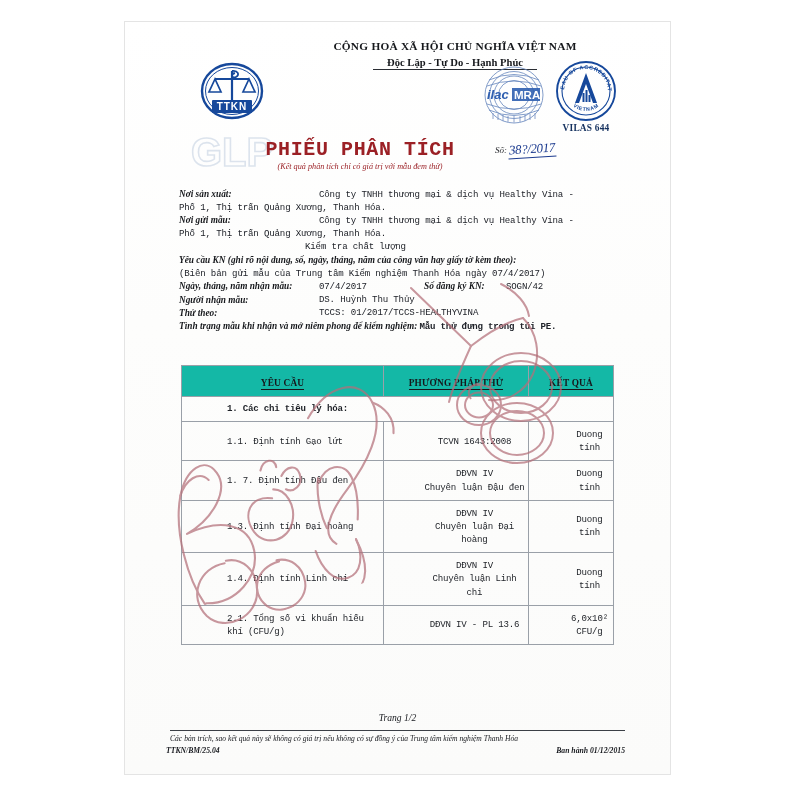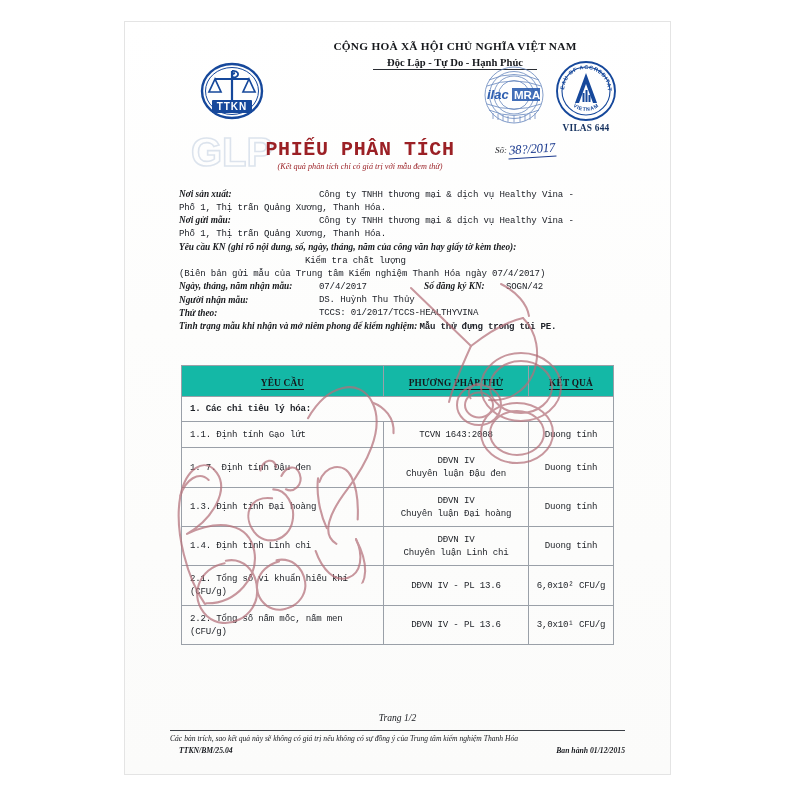--- a/index.html
+++ b/index.html
@@ -124,41 +124,41 @@
     font-size:9.3px;font-weight:bold;color:#16181c;
     border-bottom:1px solid #16181c;display:inline-block;
     padding-bottom:.5px;letter-spacing:.2px;
   }
   .c1{width:202px;}
   .c2{width:145px;}
   .c3{width:85px;}
   .cell{
     font-family:"Liberation Mono", monospace;
     font-size:9.1px;color:#1d2026;letter-spacing:-.2px;
-    padding:6px 8px;line-height:1.45;
+    padding:6px 8px;line-height:1.45;margin-left:37px;
   }
   .cell.ctr{text-align:center;padding-left:2px;padding-right:2px;}
   .cell.bold{font-weight:bold;}
   .sect td{height:24px;}
   .sect .cell{padding-top:4px;padding-bottom:4px;}
 
   
   .pageno{
     position:absolute;left:0;top:690px;width:545px;text-align:center;
     font-size:9.6px;font-style:italic;color:#17191e;
   }
   .frule{
     position:absolute;left:45px;top:708px;width:455px;height:0;
     border-top:1px solid #3b3f46;
   }
   .fnote{
     position:absolute;left:45px;top:712px;width:455px;
     font-size:7.6px;font-style:italic;color:#17191e;white-space:nowrap;
   }
-  .fl{position:absolute;left:54px;top:724px;font-size:7.7px;font-style:italic;font-weight:bold;color:#17191e;}
+  .fl{position:absolute;left:41px;top:724px;font-size:7.7px;font-style:italic;font-weight:bold;color:#17191e;}
   .fr{position:absolute;right:45px;top:724px;font-size:7.7px;font-style:italic;font-weight:bold;color:#17191e;}
 
   
   .wm{
     position:absolute;pointer-events:none;
     color:#b4707a;opacity:.72;
   }
   #wm-bansaoy{
     left:10px;top:300px;width:420px;height:260px;
     transform:rotate(-19deg);
@@ -266,24 +266,24 @@
         <span class="ival c0">Phố 1, Thị trấn Quảng Xương, Thanh Hóa.</span>
       </div>
       <div class="irow">
         <span class="ilab">Nơi gửi mẫu:</span>
         <span class="ival c140">Công ty TNHH thương mại &amp; dịch vụ Healthy Vina -</span>
       </div>
       <div class="irow">
         <span class="ival c0">Phố 1, Thị trấn Quảng Xương, Thanh Hóa.</span>
       </div>
       <div class="irow">
+        <span class="ival c126">Kiểm tra chất lượng</span>
+      </div>
+      <div class="irow">
         <span class="ilab">Yêu cầu KN (ghi rõ nội dung, số, ngày, tháng, năm của công văn hay giấy tờ kèm theo):</span>
-      </div>
-      <div class="irow">
-        <span class="ival c126">Kiểm tra chất lượng</span>
       </div>
       <div class="irow">
         <span class="ival c0">(Biên bản gửi mẫu của Trung tâm Kiểm nghiệm Thanh Hóa ngày 07/4/2017)</span>
       </div>
       <div class="irow">
         <span class="ilab">Ngày, tháng, năm nhận mẫu:</span>
         <span class="ival c140">07/4/2017</span>
         <span class="ilab r">Số đăng ký KN:</span>
         <span class="ival c280" style="left:327px">SOGN/42</span>
       </div>
@@ -375,31 +375,20 @@
 
         <tr>
           <td>
             <div class="cell">2.1. Tổng số vi khuẩn hiếu khí (CFU/g)</div>
             </td>
           <td>
             <div class="cell ctr">DĐVN IV - PL 13.6</div>
             </td>
           <td>
             <div class="cell ctr">6,0x10² CFU/g</div>
-            </td>
-        </tr>
-        <tr>
-          <td>
-            <div class="cell">2.2. Tổng số nấm mốc, nấm men (CFU/g)</div>
-            </td>
-          <td>
-            <div class="cell ctr">DĐVN IV - PL 13.6</div>
-            </td>
-          <td>
-            <div class="cell ctr">3,0x10¹ CFU/g</div>
             </td>
         </tr>
       </tbody>
     </table>
 
     <div class="pageno">Trang 1/2</div>
     <div class="frule"></div>
     <div class="fnote">Các bản trích, sao kết quả này sẽ không có giá trị nếu không có sự đồng ý của Trung tâm kiểm nghiệm Thanh Hóa</div>
     <div class="fl">TTKN/BM/25.04</div>
     <div class="fr">Ban hành 01/12/2015</div>

